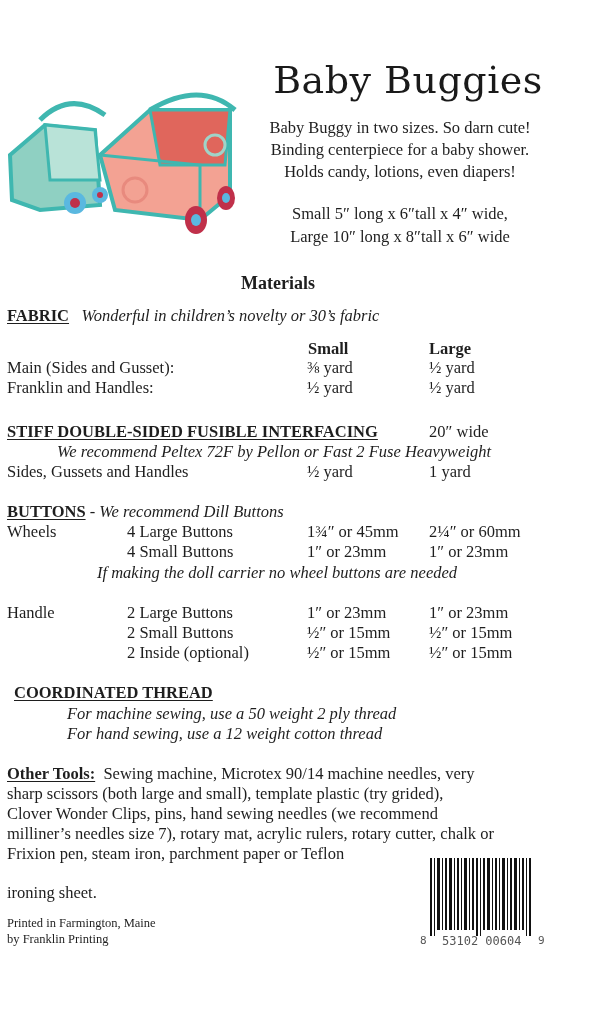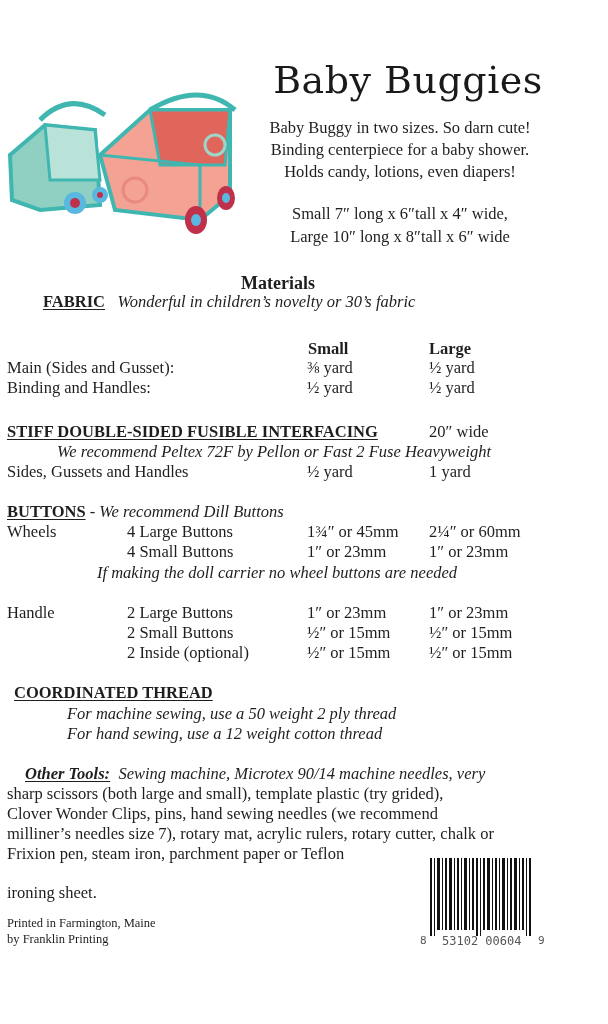--- a/index.html
+++ b/index.html
@@ -38,37 +38,37 @@
   <ellipse cx="196" cy="135" rx="11" ry="14" fill="#c0304a"></ellipse>
     <ellipse cx="196" cy="135" rx="5" ry="6" fill="#5ab8e0"></ellipse>
   <ellipse cx="226" cy="113" rx="9" ry="12" fill="#c0304a"></ellipse>
     <ellipse cx="226" cy="113" rx="4" ry="5" fill="#5ab8e0"></ellipse>
 </svg>
 
 <div class="abs title center" style="left:258px; top:58px; width:300px;">Baby Buggies</div>
 <div class="abs t16 center" style="left:250px; top:118px; width:300px;">Baby Buggy in two sizes. So darn cute!</div>
 <div class="abs t16 center" style="left:250px; top:140px; width:300px;">Binding centerpiece for a baby shower.</div>
 <div class="abs t16 center" style="left:250px; top:162px; width:300px;">Holds candy, lotions, even diapers!</div>
-<div class="abs t16 center" style="left:250px; top:204px; width:300px;">Small 7″ long x 6″tall x 4″ wide,</div>
+<div class="abs t16 center" style="left:250px; top:204px; width:300px;">Small 5″ long x 6″tall x 4″ wide,</div>
 <div class="abs t16 center" style="left:250px; top:227px; width:300px;">Large 10″ long x 8″tall x 6″ wide</div>
 
 <div class="abs b center" style="left:0; top:272px; width:556px; font-size:18px; line-height:22px;">Materials</div>
 
-<div class="abs t16" style="left:7px; top:292px;margin-left:36px;">
+<div class="abs t16" style="left:7px; top:306px;">
   <span class="b u">FABRIC</span>&nbsp;&nbsp;
   <span class="it">Wonderful in children’s novelty or 30’s fabric</span>
 </div>
 <div class="abs t16 b" style="left:308px; top:339px;">Small</div>
 <div class="abs t16 b" style="left:429px; top:339px;">Large</div>
 
 <div class="abs t16" style="left:7px; top:358px;">Main (Sides and Gusset):</div>
 <div class="abs t16" style="left:307px; top:358px;">⅜ yard</div>
 <div class="abs t16" style="left:429px; top:358px;">½ yard</div>
 
-<div class="abs t16" style="left:7px; top:378px;">Binding and Handles:</div>
+<div class="abs t16" style="left:7px; top:378px;">Franklin and Handles:</div>
 <div class="abs t16" style="left:307px; top:378px;">½ yard</div>
 <div class="abs t16" style="left:429px; top:378px;">½ yard</div>
 
 <div class="abs t16 b u" style="left:7px; top:422px;">STIFF DOUBLE-SIDED FUSIBLE INTERFACING</div>
 <div class="abs t16" style="left:429px; top:422px;">20″ wide</div>
 <div class="abs t16 it" style="left:57px; top:442px;">We recommend Peltex 72F by Pellon or Fast 2 Fuse Heavyweight</div>
 <div class="abs t16" style="left:7px; top:462px;">Sides, Gussets and Handles</div>
 <div class="abs t16" style="left:307px; top:462px;">½ yard</div>
 <div class="abs t16" style="left:429px; top:462px;">1 yard</div>
 
@@ -96,21 +96,21 @@
 <div class="abs t16" style="left:429px; top:623px;">½″ or 15mm</div>
 
 <div class="abs t16" style="left:127px; top:643px;">2 Inside (optional)</div>
 <div class="abs t16" style="left:307px; top:643px;">½″ or 15mm</div>
 <div class="abs t16" style="left:429px; top:643px;">½″ or 15mm</div>
 
 <div class="abs t16 b u" style="left:14px; top:683px;">COORDINATED THREAD</div>
 <div class="abs t16 it" style="left:67px; top:704px;">For machine sewing, use a 50 weight 2 ply thread</div>
 <div class="abs t16 it" style="left:67px; top:724px;">For hand sewing, use a 12 weight cotton thread</div>
 
-<div class="abs t16" style="left:25px; top:764px;font-style:italic;">
+<div class="abs t16" style="left:7px; top:764px;">
   <span class="b u">Other Tools:</span>&nbsp;&nbsp;<span>Sewing machine, Microtex 90/14 machine needles, very</span>
 </div>
 <div class="abs t16" style="left:7px; top:784px;">sharp scissors (both large and small), template plastic (try grided),</div>
 <div class="abs t16" style="left:7px; top:804px;">Clover Wonder Clips, pins, hand sewing needles (we recommend</div>
 <div class="abs t16" style="left:7px; top:824px;">milliner’s needles size 7), rotary mat, acrylic rulers, rotary cutter, chalk or</div>
 <div class="abs t16" style="left:7px; top:844px;">Frixion pen, steam iron, parchment paper or Teflon</div>
 <div class="abs t16" style="left:7px; top:864px;margin-top:19px;">ironing sheet.</div>
 
 <div class="abs small" style="left:7px; top:915px;">Printed in Farmington, Maine</div>
 <div class="abs small" style="left:7px; top:931px;">by Franklin Printing</div>

